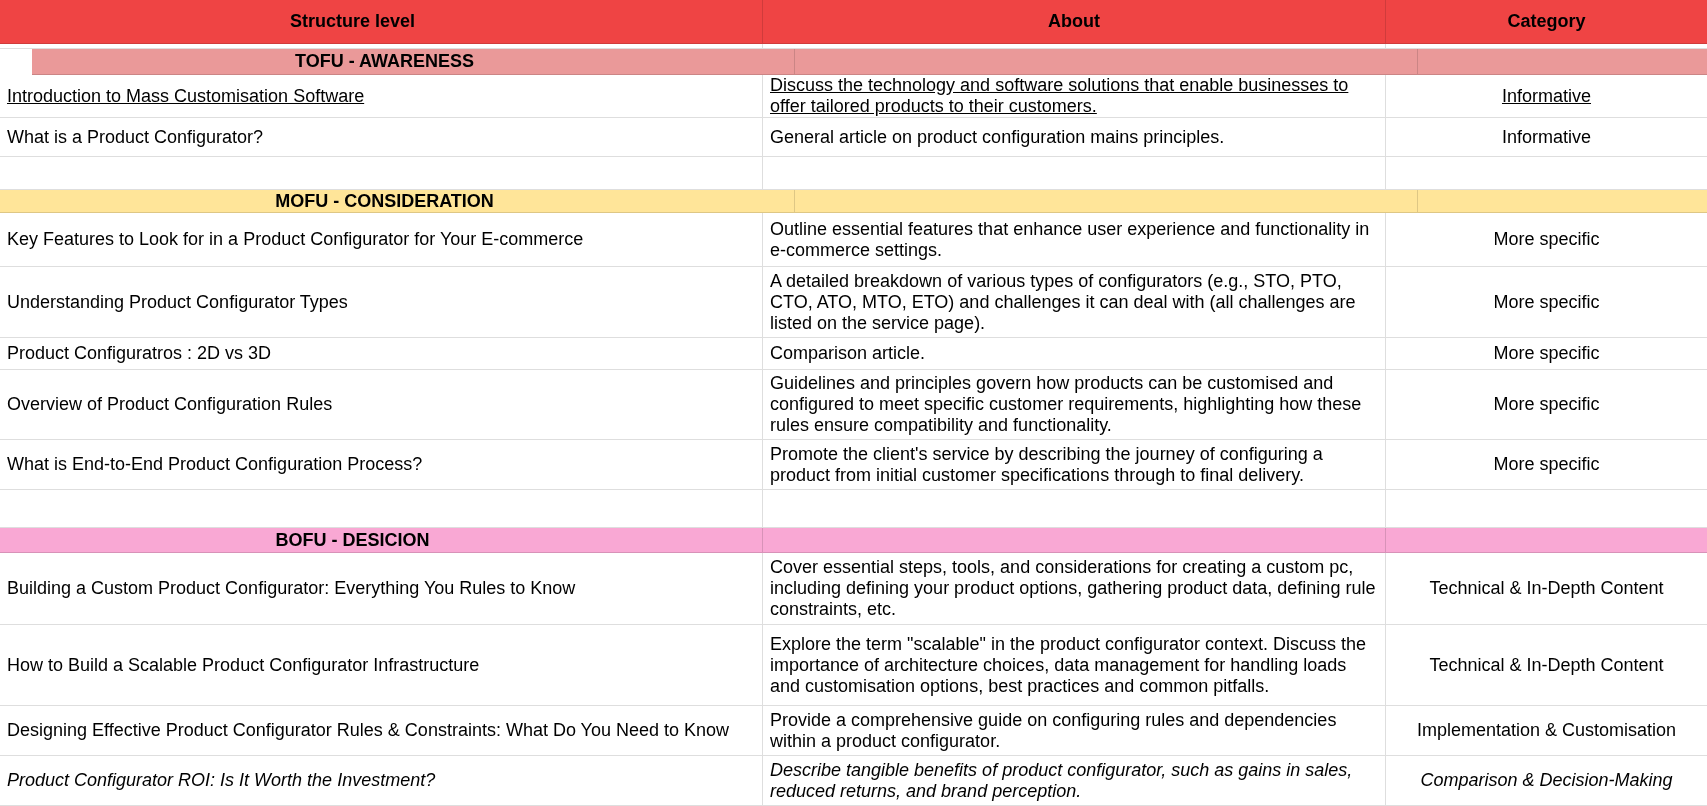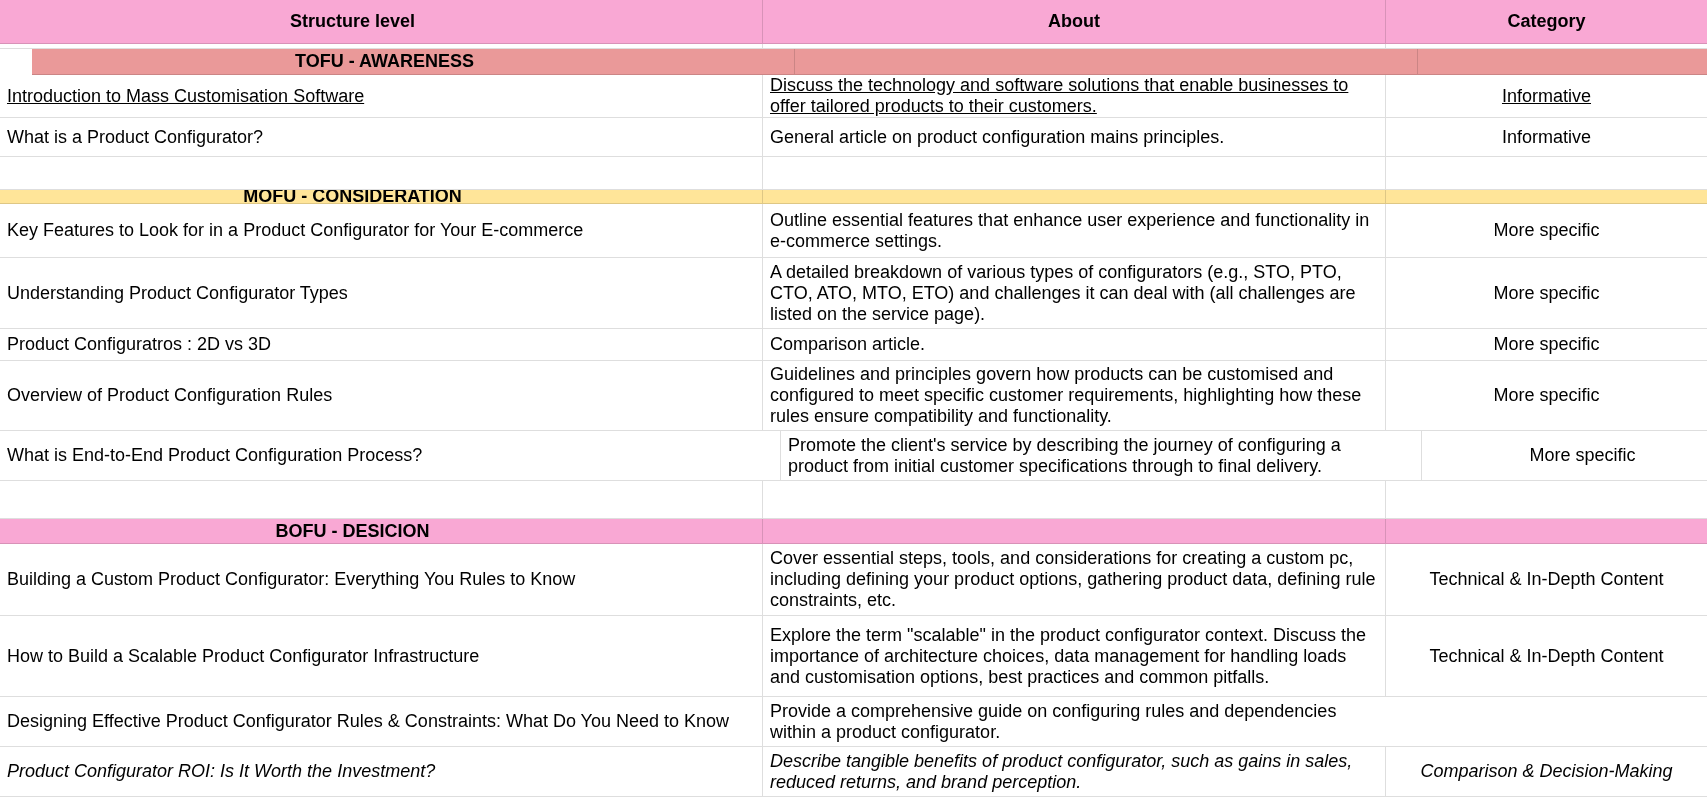--- a/index.html
+++ b/index.html
@@ -27,21 +27,21 @@
   .c1, .c2 { justify-content:flex-start; text-align:left; }
   .c3 { justify-content:center; text-align:center; }
   .header-row .cell { justify-content:center; text-align:center; font-weight:bold; }
   .header-row .c1, .band-row .c1 { padding-right:64px; }
   .band-row .c1 { justify-content:center; text-align:center; font-weight:bold; }
 </style>
 </head>
 <body>
 
 <div id="sheet">
-  <div class="row header-row" style="height: 44px; background: #f9a8d4;">
+  <div class="row header-row" style="height: 44px; background: #ef4444;">
     <div class="cell c1">Structure level</div>
     <div class="cell c2">About</div>
     <div class="cell c3">Category</div>
   </div>
   <div id="body-rows">
       <div class="row" style="height: 5px;">
         <div class="cell c1">
           <span></span>
         </div>
         <div class="cell c2">
@@ -88,21 +88,21 @@
         <div class="cell c1">
           <span></span>
         </div>
         <div class="cell c2">
           <span></span>
         </div>
         <div class="cell c3">
           <span></span>
         </div>
       </div>
-      <div class="row band-row" style="height: 14px; background: rgb(255, 229, 153);">
+      <div class="row band-row" style="height: 23px; background: rgb(255, 229, 153); padding-left: 32px;">
         <div class="cell c1">
           <span>MOFU - CONSIDERATION</span>
         </div>
         <div class="cell c2">
           <span></span>
         </div>
         <div class="cell c3">
           <span></span>
         </div>
       </div>
@@ -143,21 +143,21 @@
         <div class="cell c1">
           <span>Overview of Product Configuration Rules</span>
         </div>
         <div class="cell c2">
           <span>Guidelines and principles govern how products can be customised and configured to meet specific customer requirements, highlighting how these rules ensure compatibility and functionality.</span>
         </div>
         <div class="cell c3">
           <span>More specific</span>
         </div>
       </div>
-      <div class="row" style="height: 50px; gap: 18px;">
+      <div class="row" style="height: 50px;">
         <div class="cell c1">
           <span>What is End-to-End Product Configuration Process?</span>
         </div>
         <div class="cell c2">
           <span>Promote the client's service by describing the journey of configuring a product from initial customer specifications through to final delivery.</span>
         </div>
         <div class="cell c3">
           <span>More specific</span>
         </div>
       </div>
@@ -204,20 +204,23 @@
         <div class="cell c3">
           <span>Technical &amp; In-Depth Content</span>
         </div>
       </div>
       <div class="row" style="height: 50px;">
         <div class="cell c1">
           <span>Designing Effective Product Configurator Rules &amp; Constraints: What Do You Need to Know</span>
         </div>
         <div class="cell c2">
           <span>Provide a comprehensive guide on configuring rules and dependencies within a product configurator.</span>
+        </div>
+        <div class="cell c3">
+          <span>Implementation &amp; Customisation</span>
         </div>
       </div>
       <div class="row" style="height: 50px; font-style: italic;">
         <div class="cell c1">
           <span>Product Configurator ROI: Is It Worth the Investment?</span>
         </div>
         <div class="cell c2">
           <span>Describe tangible benefits of product configurator, such as gains in sales, reduced returns, and brand perception.</span>
         </div>
         <div class="cell c3">

